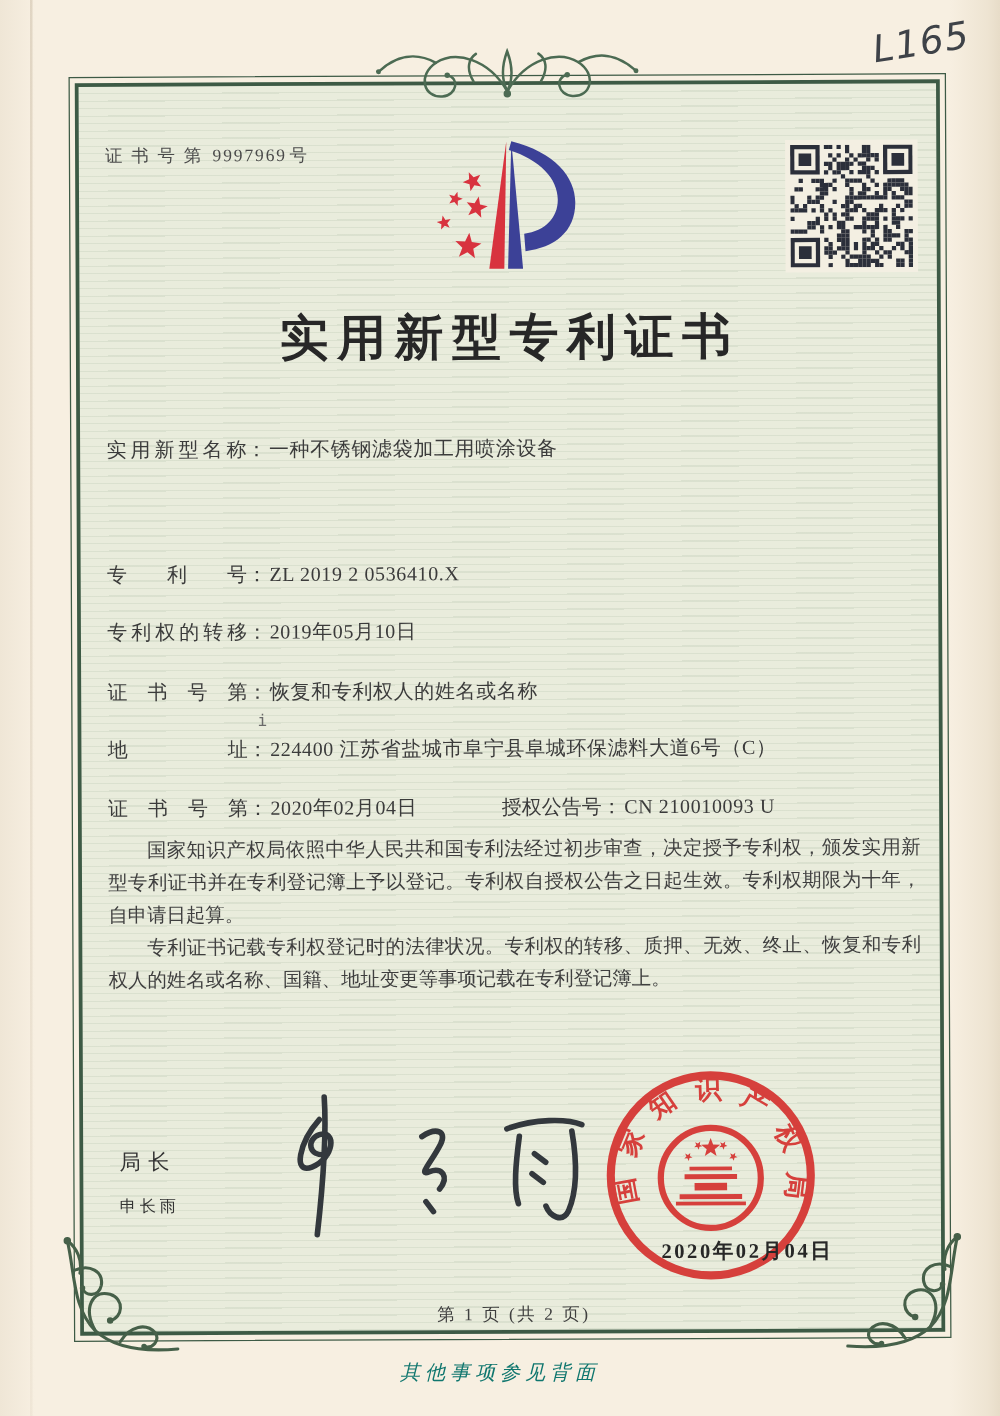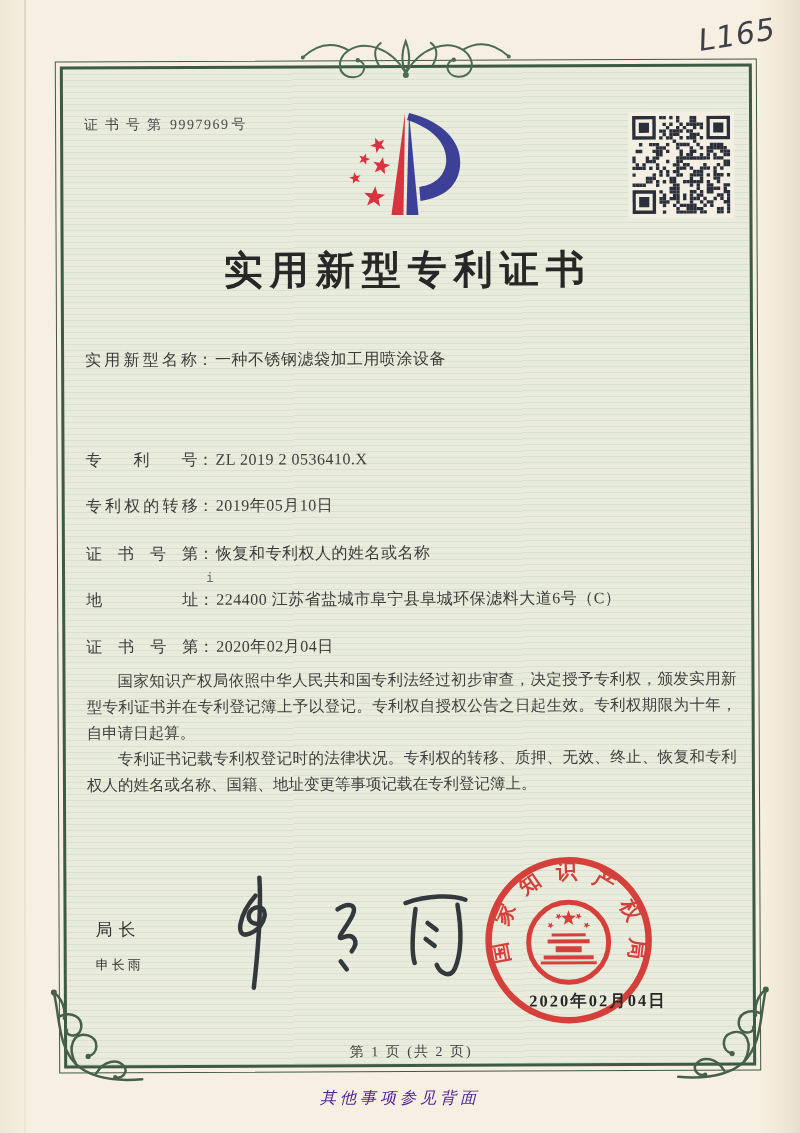--- a/index.html
+++ b/index.html
@@ -68,21 +68,21 @@
   .signature { position:absolute; left:150px; top:808px; width:280px; height:130px; }
 
   .seal { position:absolute; left:414px; top:782px; width:190px; height:196px; }
   .seal-date { position:absolute; left:428px; top:930px; width:220px; text-align:center;
     font-size:16.5px; color:#272727; letter-spacing:2px; font-weight:bold; }
 
   .page-info { position:absolute; left:0; top:982px; width:702px; text-align:center;
     font-size:14px; letter-spacing:2px; color:#3f3f3f; }
 
   .back-note { position:absolute; left:0; top:1088px; width:800px; text-align:center;
-    font-size:16px; letter-spacing:4px; color:#4c1d95; font-style:italic; }
+    font-size:16px; letter-spacing:4px; color:#0f766e; font-style:italic; }
 </style>
 </head>
 <body>
 
 <div class="fold-line"></div>
 
 <div class="hand-note">L165</div>
 
 <div class="frame">
   <div class="frame-inner"></div>
@@ -474,20 +474,23 @@
     </div>
     <div class="row" style="top:482px">
       <span class="lbl">证书号第</span><span class="colon">：</span><span class="val">恢复和专利权人的姓名或名称</span>
     </div>
     <div class="stray-i">i</div>
     <div class="row" style="top:528px">
       <span class="lbl">地址</span><span class="colon">：</span><span class="val">224400 江苏省盐城市阜宁县阜城环保滤料大道6号（C）</span>
     </div>
     <div class="row" style="top:575px">
       <span class="lbl">证书号第</span><span class="colon">：</span><span class="val">2020年02月04日</span>
+      <span class="grp2">
+        <span class="lbl2">授权公告号</span><span class="colon">：</span><span class="val">CN 210010093 U</span>
+      </span>
     </div>
 
     <div class="paras">
       <p>国家知识产权局依照中华人民共和国专利法经过初步审查，决定授予专利权，颁发实用新型专利证书并在专利登记簿上予以登记。专利权自授权公告之日起生效。专利权期限为十年，自申请日起算。</p>
       <p>专利证书记载专利权登记时的法律状况。专利权的转移、质押、无效、终止、恢复和专利权人的姓名或名称、国籍、地址变更等事项记载在专利登记簿上。</p>
     </div>
 
     <div class="signer-title">局长</div>
     <div class="signer-name">申长雨</div>
 

